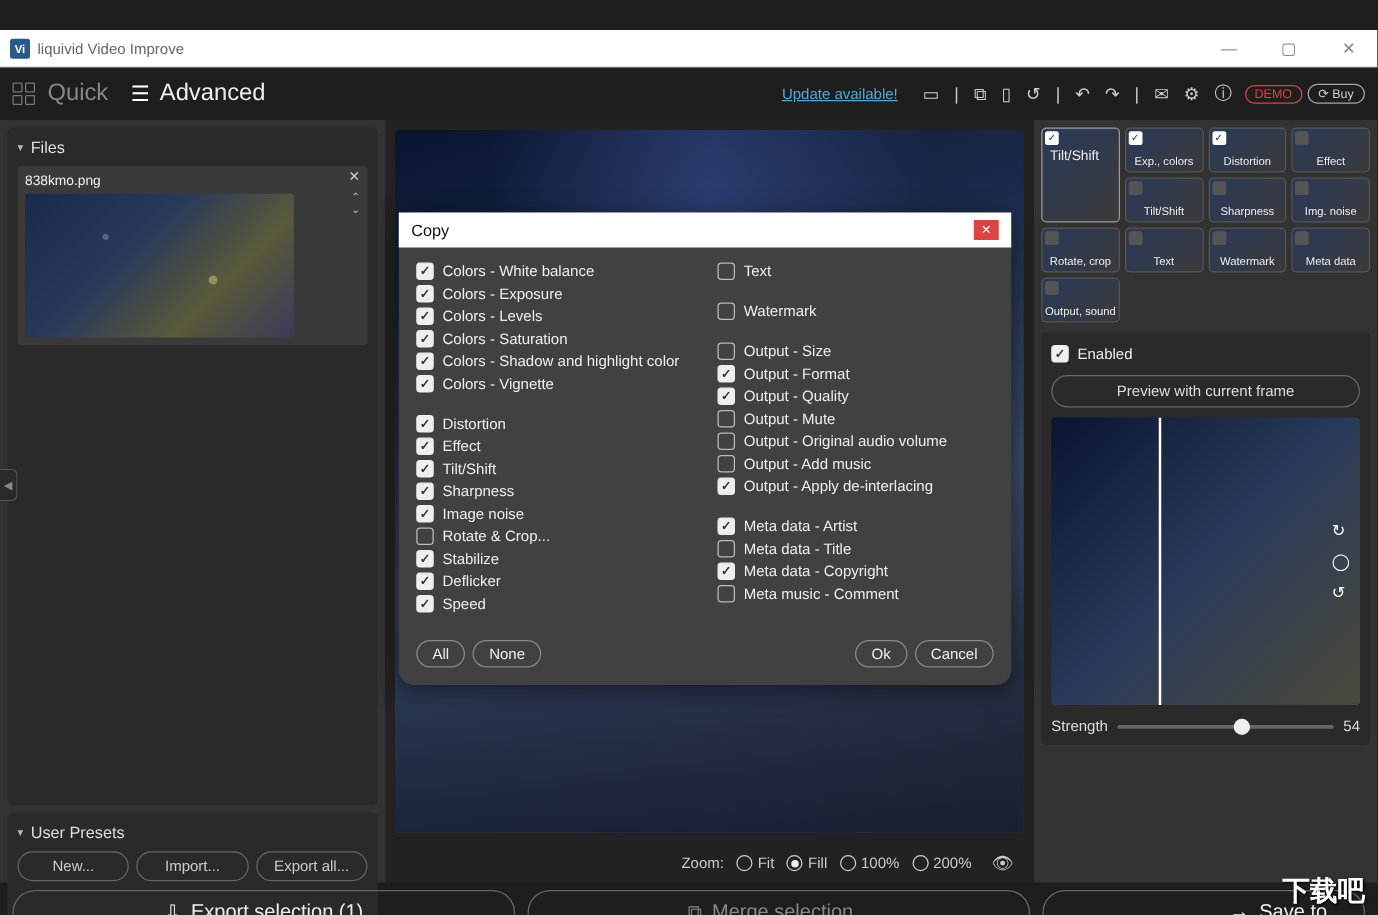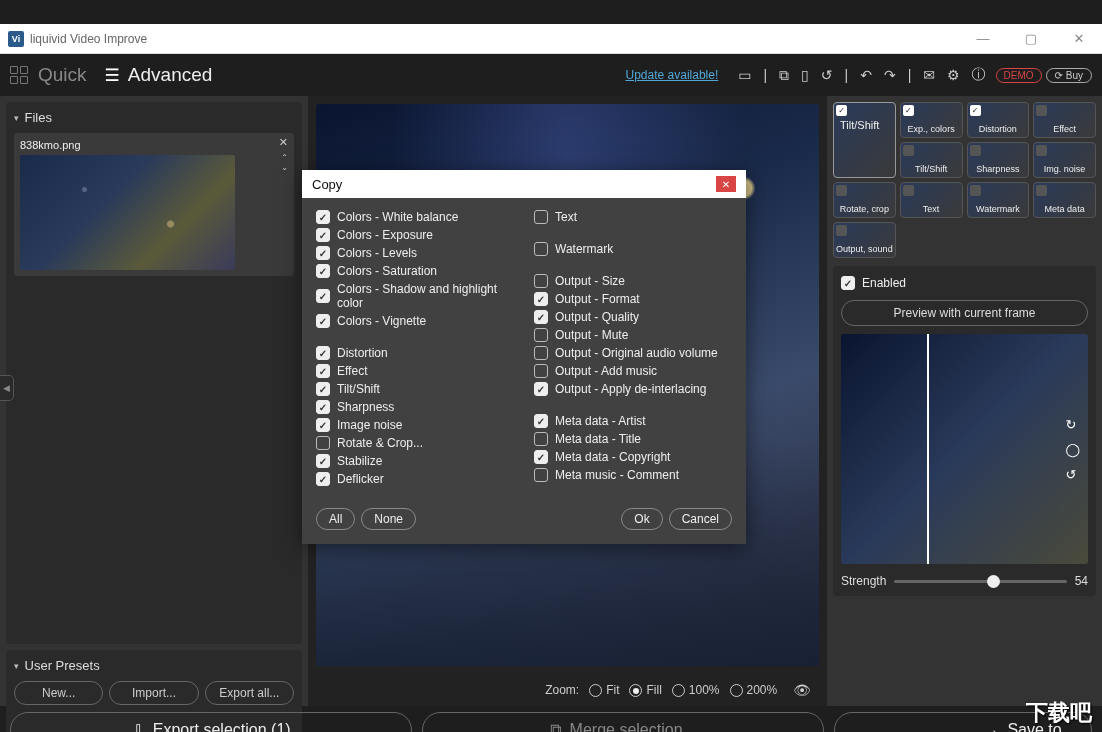--- a/index.html
+++ b/index.html
@@ -43,21 +43,21 @@
 .pill-btn { flex: 1; border: 1px solid #666; background: transparent; color: #ccc; border-radius: 13px; padding: 4px 0; font-size: 12px; cursor: pointer; text-align: center; }
 .presets-body { height: 100px; }
 
 
 .center-panel { flex: 1; position: relative; background: #222; }
 .preview-bg { position: absolute; inset: 8px 8px 40px 8px; background: linear-gradient(160deg, #0a1530 0%, #1a2a4a 30%, #3a4a6a 60%, #2a2a3a 100%); border-radius: 3px; overflow:hidden; }
 .preview-bg::before { content:""; position:absolute; inset:0; background: radial-gradient(ellipse at 50% 10%, rgba(80,100,180,0.4), transparent 50%), radial-gradient(circle at 85% 15%, rgba(255,230,150,0.8) 8px, transparent 12px); }
 .preview-bg::after { content:""; position:absolute; left:0; right:0; bottom:0; height:40%; background: linear-gradient(0deg, rgba(20,30,50,0.8), transparent); }
 
 
-.copy-dialog { position: absolute; top: 170px; left: 302px; width: 444px; background: #414141; border-radius: 0; box-shadow: 0 4px 20px rgba(0,0,0,0.5); z-index: 10; }
+.copy-dialog { position: absolute; top: 170px; left: 319px; width: 490px; background: #414141; border-radius: 12px; box-shadow: 0 4px 20px rgba(0,0,0,0.5); z-index: 10; }
 .copy-header { background: #fff; color: #111; padding: 6px 10px; font-size: 13px; display: flex; align-items: center; }
 .copy-title { flex: 1; }
 .copy-close { background: #d94444; color: #fff; width: 20px; height: 16px; display: inline-flex; align-items: center; justify-content: center; font-size: 10px; cursor: pointer; }
 .copy-body { padding: 10px 14px; display: flex; gap: 20px; }
 .copy-col { flex: 1; display: flex; flex-direction: column; }
 .chk-row { display: flex; align-items: center; gap: 7px; padding: 2px 0; color: #eee; font-size: 12px; }
 .chk { width: 14px; height: 14px; border-radius: 3px; border: 1.5px solid #bbb; display: inline-flex; align-items: center; justify-content: center; font-size: 10px; color: #333; flex-shrink: 0; }
 .chk.on { background: #eee; border-color: #eee; }
 .chk.on::after { content: "✓"; font-weight: bold; }
 .gap { height: 14px; }
@@ -341,20 +341,24 @@
           <span>Rotate &amp; Crop...</span>
         </div>
         <div class="chk-row">
           <span class="chk on"></span>
           <span>Stabilize</span>
         </div>
         <div class="chk-row">
           <span class="chk on"></span>
           <span>Deflicker</span>
         </div>
+        <div class="chk-row">
+          <span class="chk on"></span>
+          <span>Speed</span>
+        </div>
       </div>
     <div class="copy-col" id="copy-right">
         <div class="chk-row">
           <span class="chk"></span>
           <span>Text</span>
         </div>
         <div class="gap"></div>
         <div class="chk-row">
           <span class="chk"></span>
           <span>Watermark</span>

